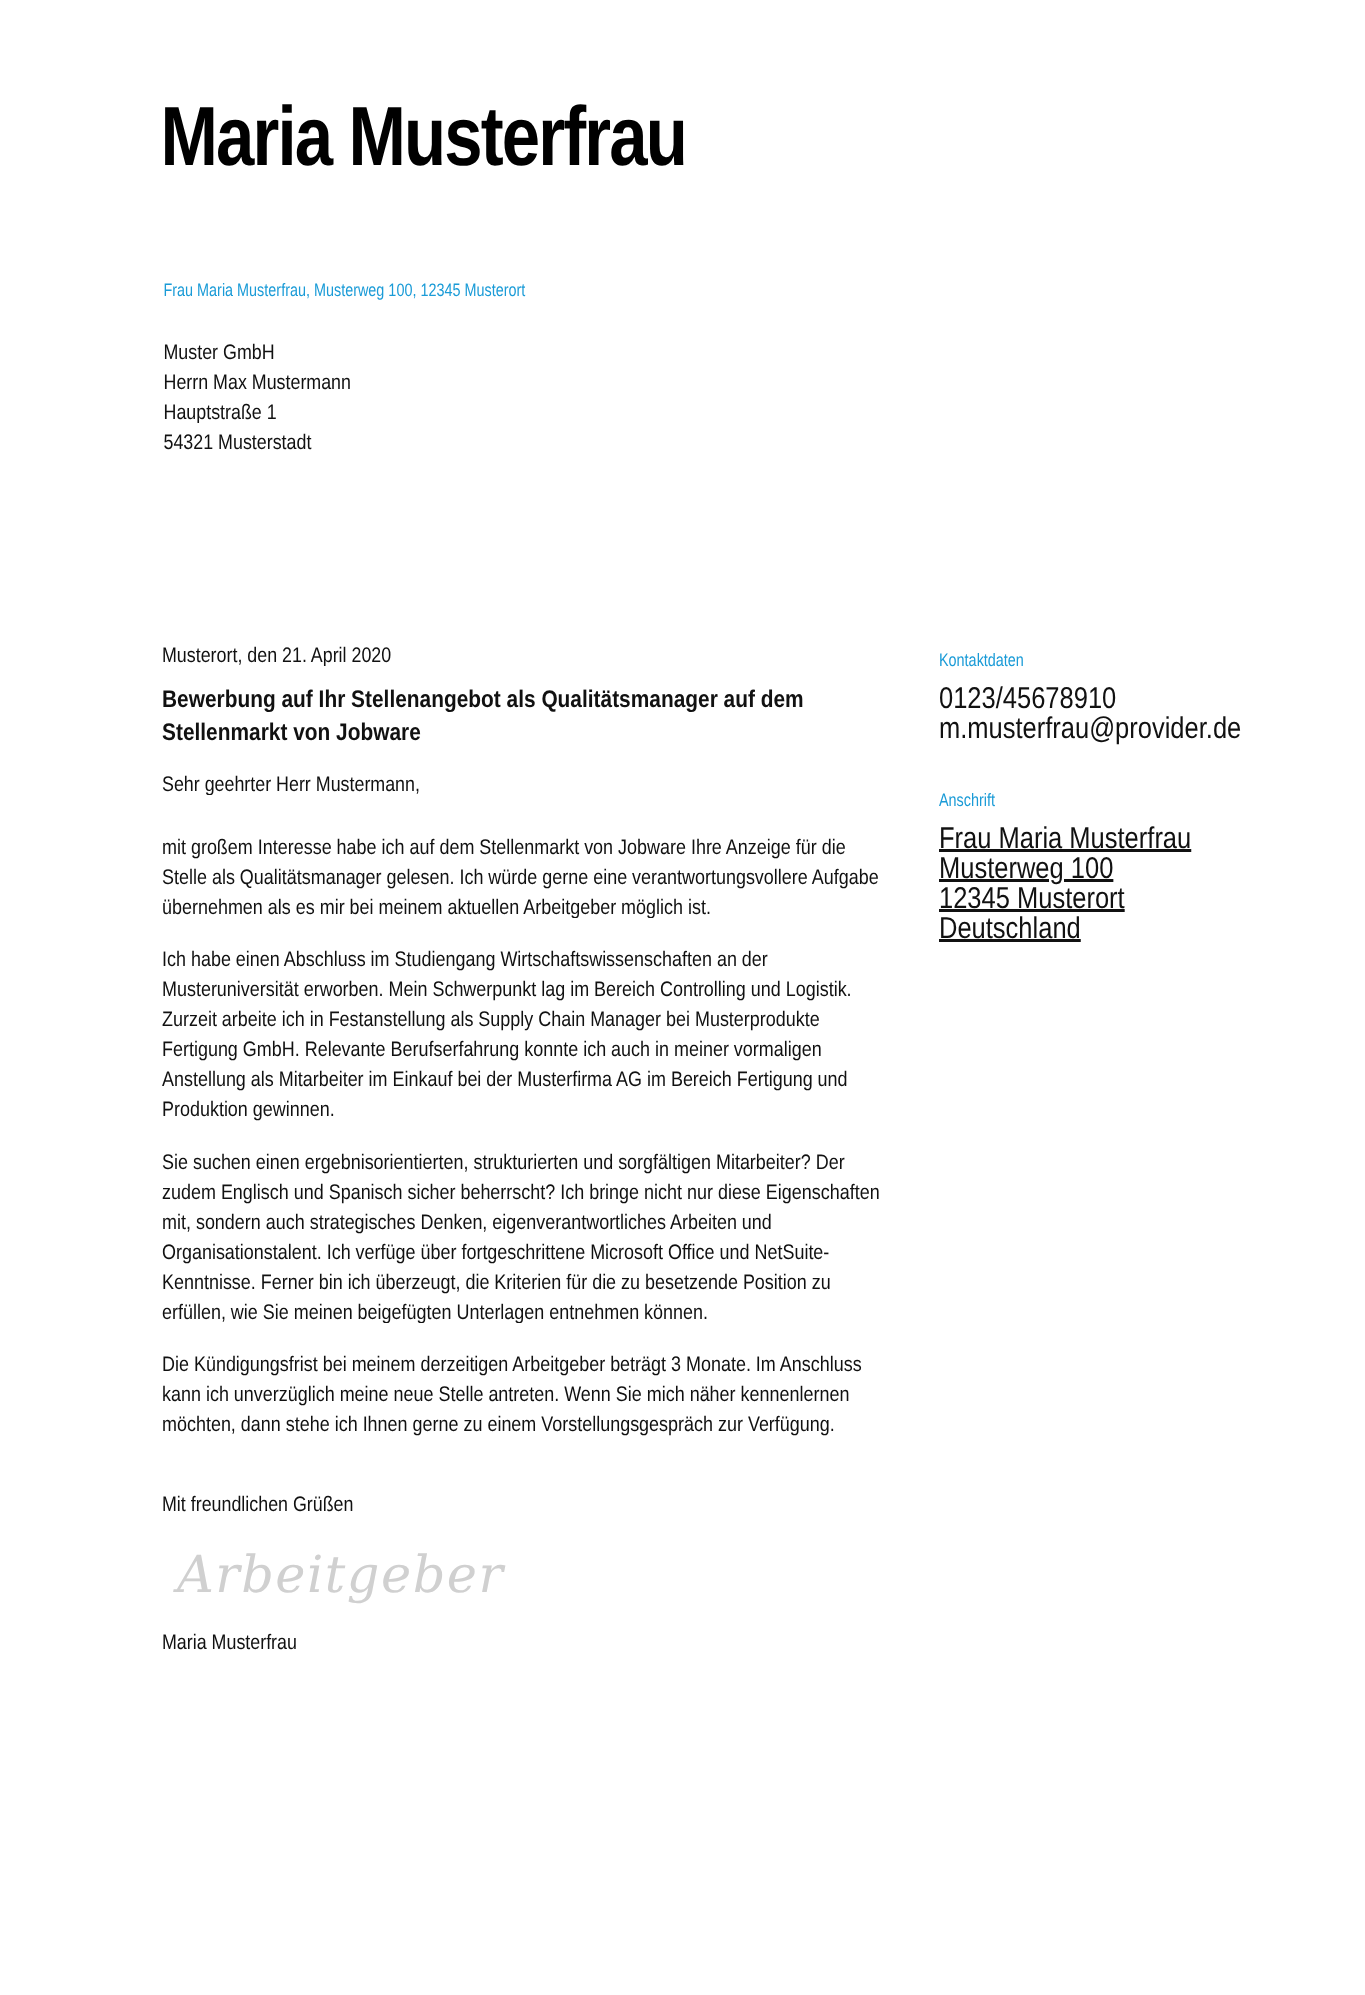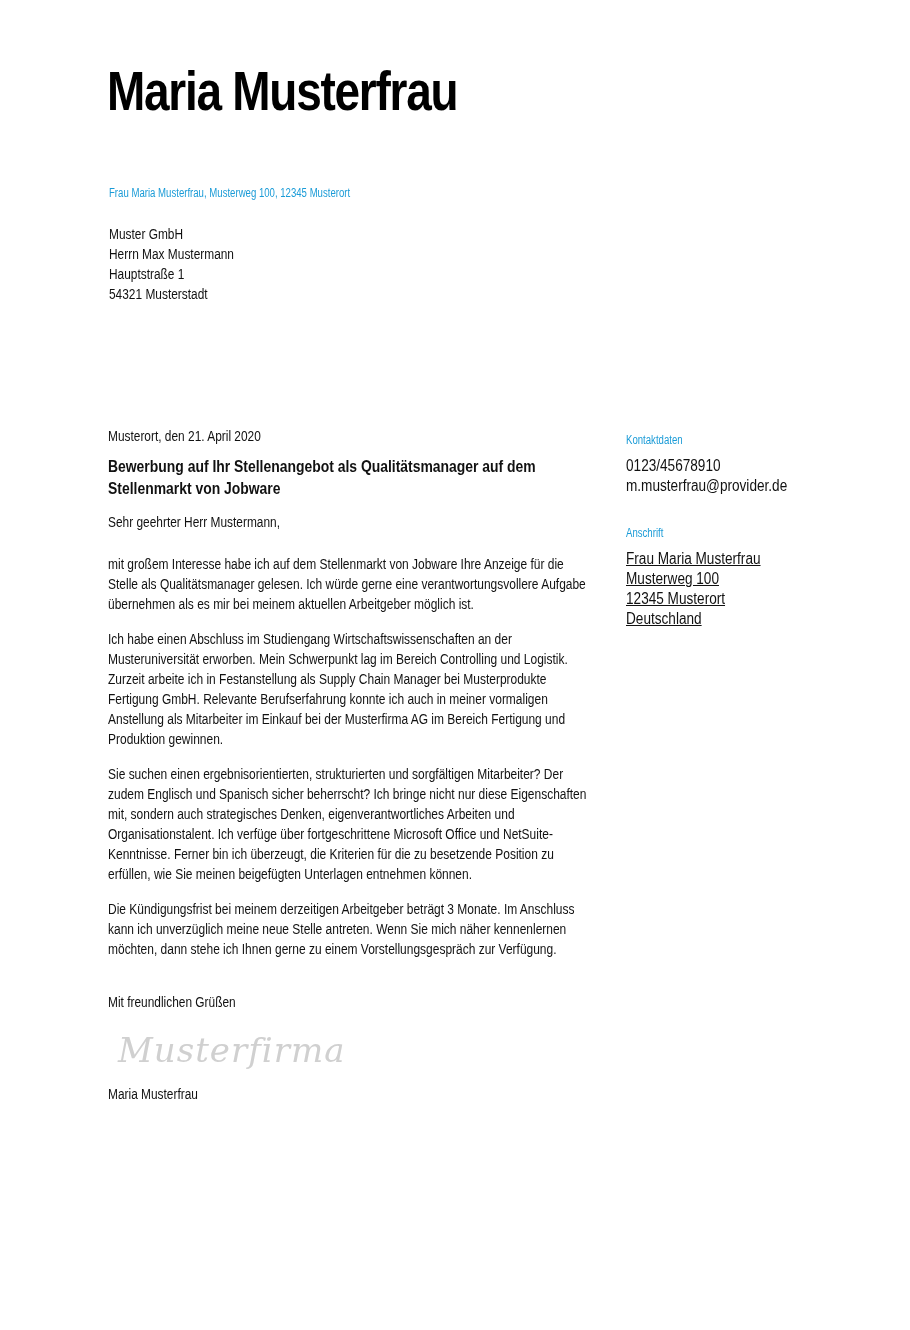--- a/index.html
+++ b/index.html
@@ -125,21 +125,21 @@
     left: 626px;
     font-size: 12px;
     color: #1a9bd7;
     white-space: nowrap;
     transform: scaleX(0.8);
     transform-origin: left top;
   }
   .side-block {
     position: absolute;
     left: 626px;
-    font-size: 16px;
+    font-size: 20px;
     line-height: 20px;
     color: #111;
   }
 </style>
 </head>
 <body>
 
 <h1 class="name-title">Maria Musterfrau</h1>
 
 <div class="sender-line">Frau Maria Musterfrau, Musterweg 100, 12345 Musterort</div>
@@ -157,21 +157,21 @@
 
 <div class="salutation">Sehr geehrter Herr Mustermann,</div>
 
 <div class="paragraph" style="top:554px;">mit großem Interesse habe ich auf dem Stellenmarkt von Jobware Ihre Anzeige für die Stelle als Qualitätsmanager gelesen. Ich würde gerne eine verantwortungsvollere Aufgabe übernehmen als es mir bei meinem aktuellen Arbeitgeber möglich ist.</div>
 <div class="paragraph" style="top:629px;">Ich habe einen Abschluss im Studiengang Wirtschaftswissenschaften an der Musteruniversität erworben. Mein Schwerpunkt lag im Bereich Controlling und Logistik. Zurzeit arbeite ich in Festanstellung als Supply Chain Manager bei Musterprodukte Fertigung GmbH. Relevante Berufserfahrung konnte ich auch in meiner vormaligen Anstellung als Mitarbeiter im Einkauf bei der Musterfirma AG im Bereich Fertigung und Produktion gewinnen.</div>
 <div class="paragraph" style="top:764px;">Sie suchen einen ergebnisorientierten, strukturierten und sorgfältigen Mitarbeiter? Der zudem Englisch und Spanisch sicher beherrscht? Ich bringe nicht nur diese Eigenschaften mit, sondern auch strategisches Denken, eigenverantwortliches Arbeiten und Organisationstalent. Ich verfüge über fortgeschrittene Microsoft Office und NetSuite-Kenntnisse. Ferner bin ich überzeugt, die Kriterien für die zu besetzende Position zu erfüllen, wie Sie meinen beigefügten Unterlagen entnehmen können.</div>
 <div class="paragraph" style="top:899px;">Die Kündigungsfrist bei meinem derzeitigen Arbeitgeber beträgt 3 Monate. Im Anschluss kann ich unverzüglich meine neue Stelle antreten. Wenn Sie mich näher kennenlernen möchten, dann stehe ich Ihnen gerne zu einem Vorstellungsgespräch zur Verfügung.</div>
 
 <div class="closing">Mit freundlichen Grüßen</div>
 
-<div class="signature">Musterfirma</div>
+<div class="signature">Arbeitgeber</div>
 
 <div class="signed-name">Maria Musterfrau</div>
 
 <div class="side-heading" style="top:433px;">Kontaktdaten</div>
 <div class="side-block" style="top:456px;">
   <div>0123/45678910</div>
   <div>m.musterfrau@provider.de</div>
 </div>
 
 <div class="side-heading" style="top:526px;">Anschrift</div>

